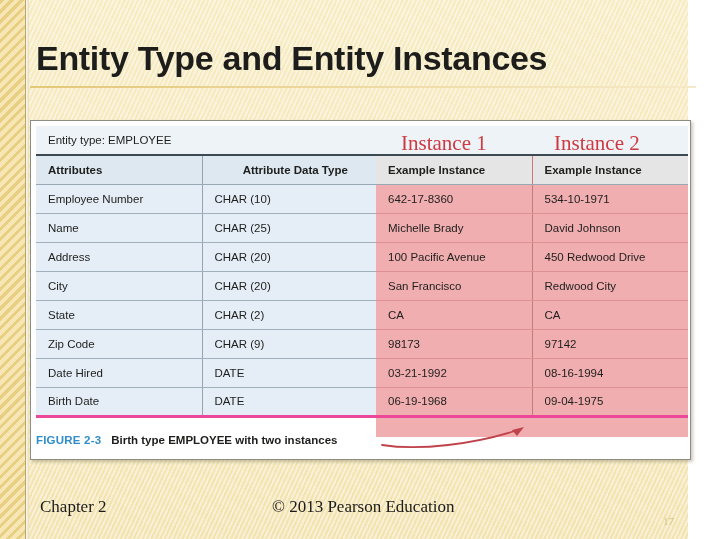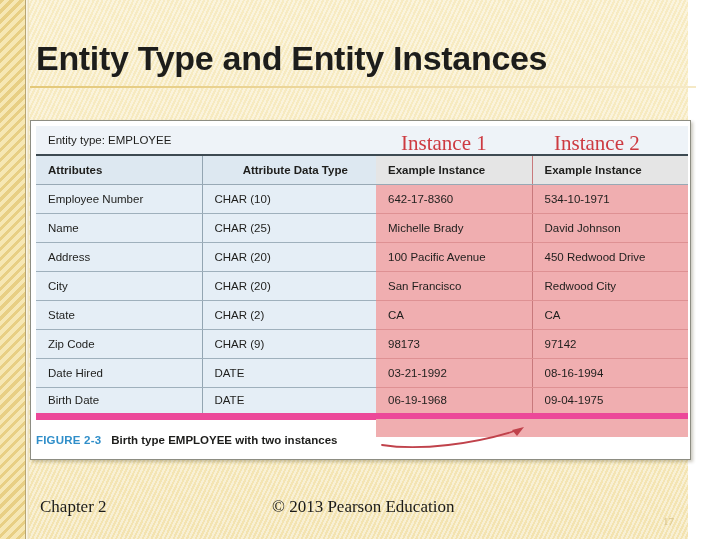--- a/index.html
+++ b/index.html
@@ -172,22 +172,22 @@
     background: #e5eef6;
     border-bottom: 1px solid #9fb0bc;
     font-size: 11.5px;
     color: #1d2328;
   }
   tr.data-row td.pinkcell {
     background: transparent;
     border-bottom: 1px solid #de9193;
     color: #2a1416;
   }
-  tr.data-row:last-child td { border-bottom: 7px solid #ec4899; }
-  tr.data-row:last-child td.pinkcell { border-bottom: 6px solid #ec4899; }
+  tr.data-row:last-child td { border-bottom: 3px solid #ec4899; }
+  tr.data-row:last-child td.pinkcell { border-bottom: 3px solid #ec4899; }
 
   
   td.sep-right { border-right: 1px solid #93a5b2; }
   td.pink-sep  { border-right: 1px solid #c8797c; }
 
   
   #table-bottom-white {
     position: absolute;
     left: 0;
     top: 310px;

